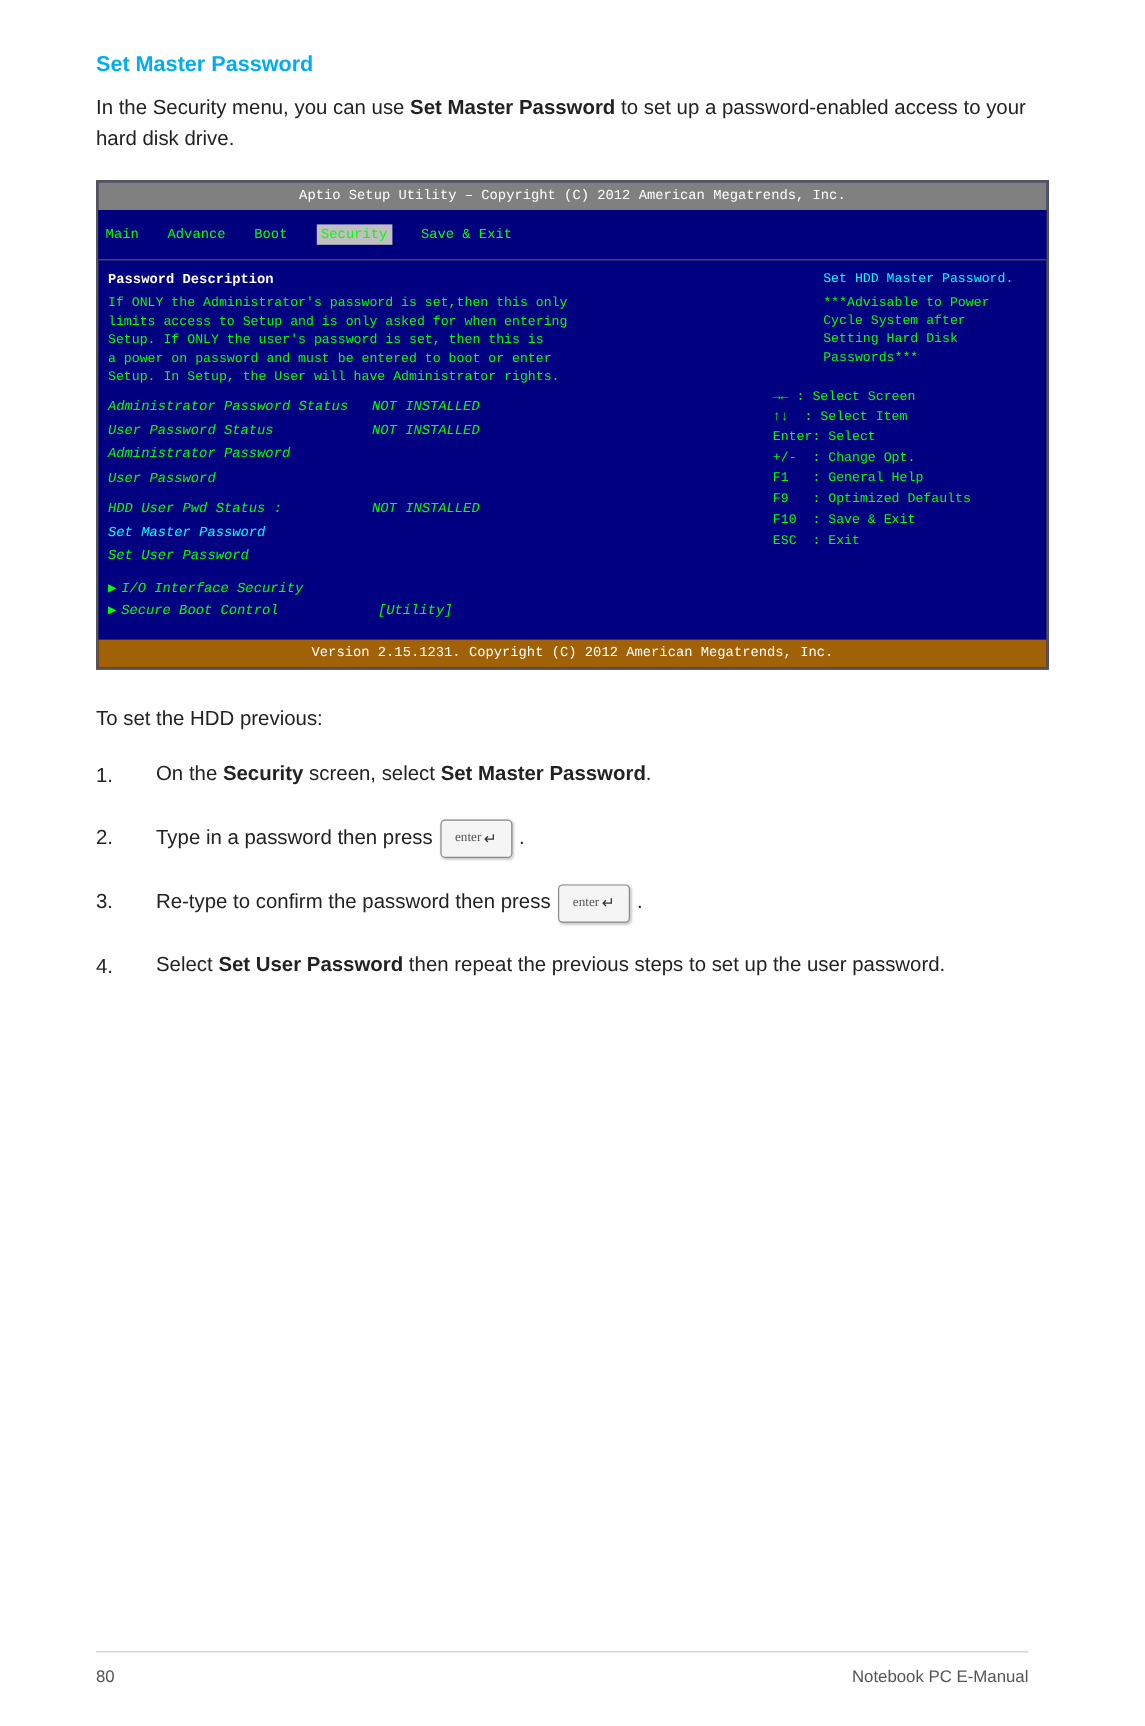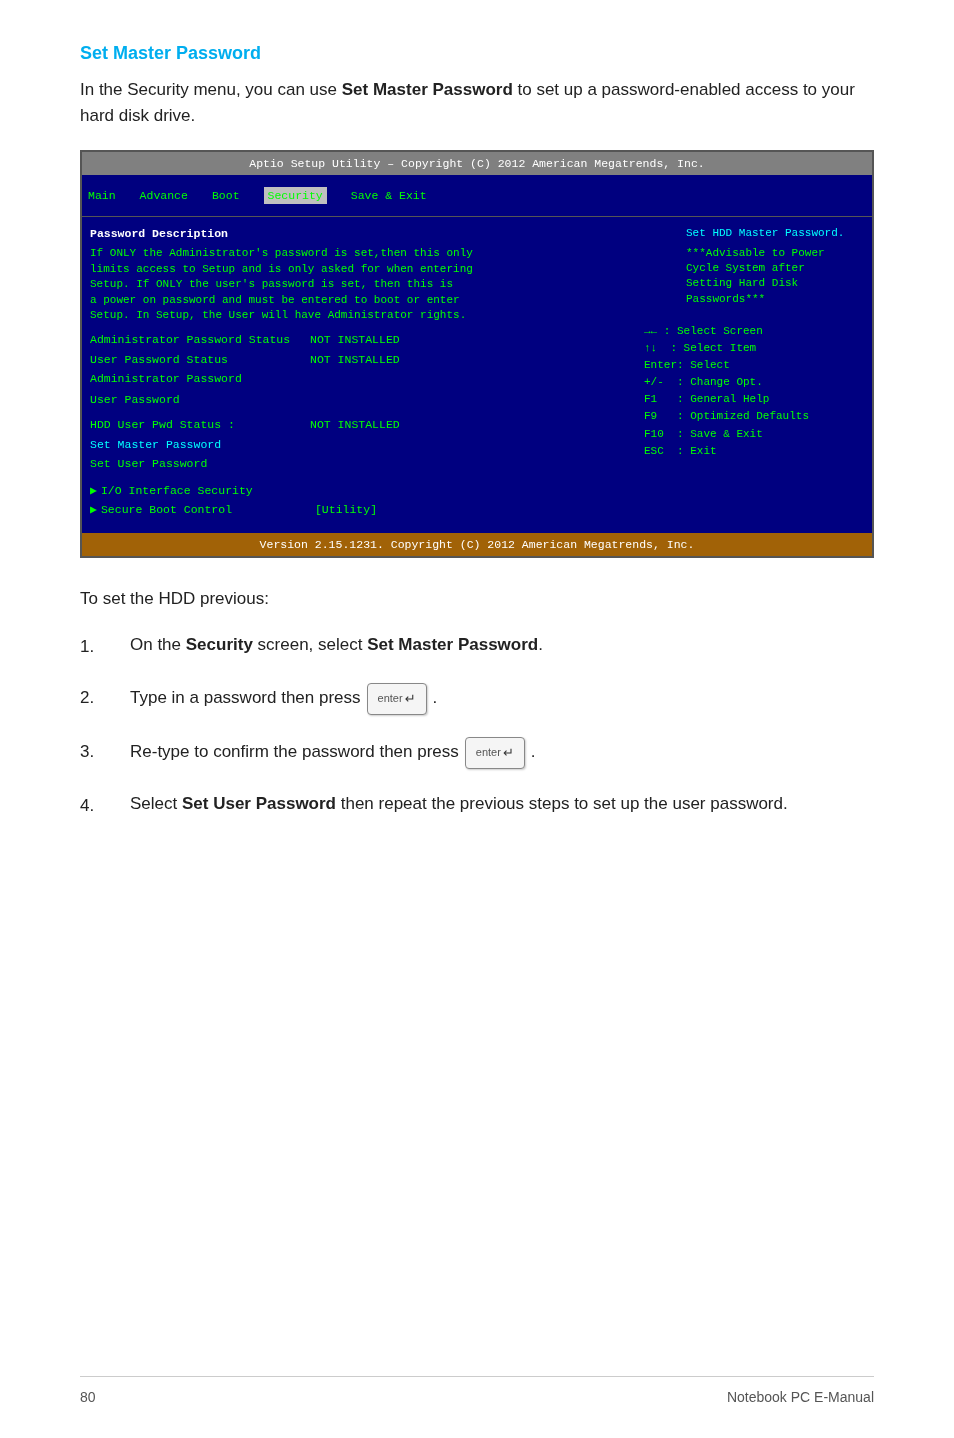--- a/index.html
+++ b/index.html
@@ -97,20 +97,21 @@
       color: #00ff00;
       font-size: 11px;
       margin-bottom: 8px;
       line-height: 1.4;
     }
 
     .bios-row {
       display: flex;
       margin-bottom: 2px;
       font-size: 11.5px;
+      font-style: italic;
     }
 
     .bios-label {
       color: #00ff00;
       min-width: 220px;
     }
 
     .bios-value {
       color: #00ff00;
     }
@@ -187,40 +188,40 @@
     
     .enter-key {
       display: inline-flex;
       align-items: center;
       justify-content: center;
       border: 1.5px solid #888;
       border-radius: 4px;
       background: #f5f5f5;
       padding: 4px 10px;
       font-size: 12px;
-      font-family: Liberation Sans, sans-serif;
+      font-family: Liberation Serif, serif;
       color: #333;
       white-space: nowrap;
       box-shadow: 1px 1px 2px rgba(0,0,0,0.2);
       vertical-align: middle;
       min-width: 60px;
       min-height: 32px;
     }
 
     .enter-key .enter-arrow {
       font-size: 13px;
       margin-left: 2px;
     }
 
     
     .page-footer {
       position: absolute;
       bottom: 30px;
       left: 80px;
-      right: 80px;
+      right: 97px;
       display: flex;
       justify-content: space-between;
       align-items: center;
       border-top: 1px solid #ccc;
       padding-top: 10px;
       font-family: Arial, sans-serif;
       font-size: 14px;
       color: #555;
     }
 

